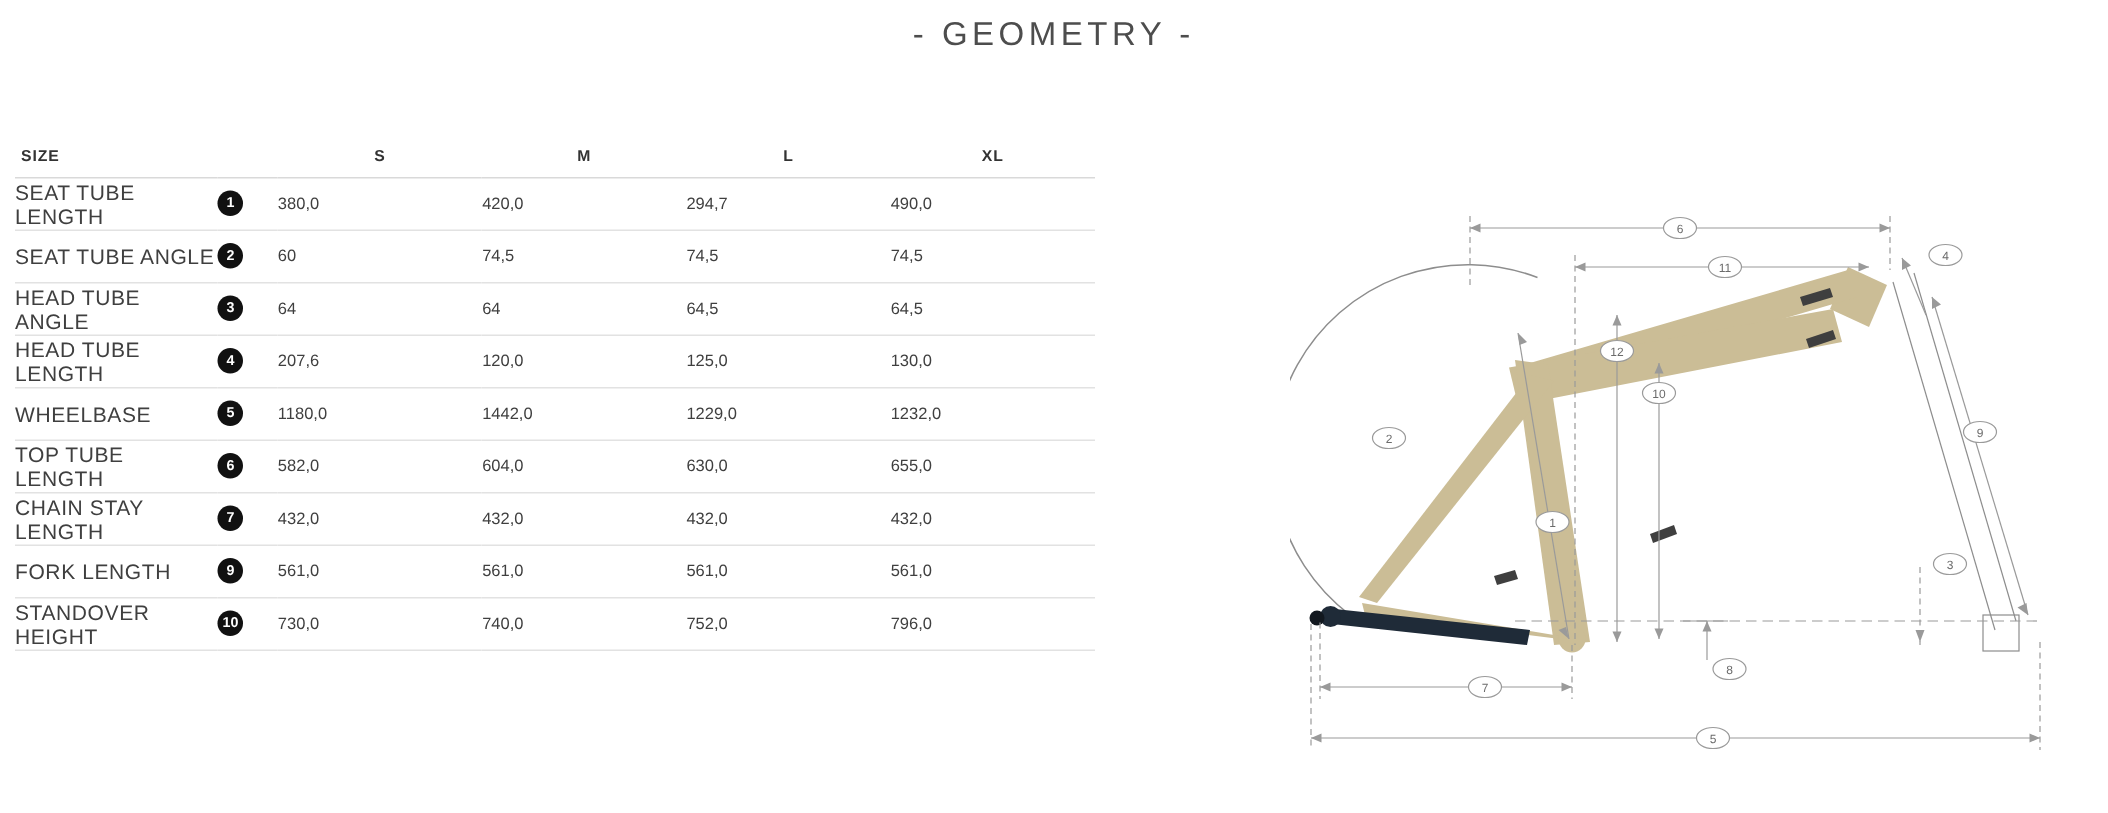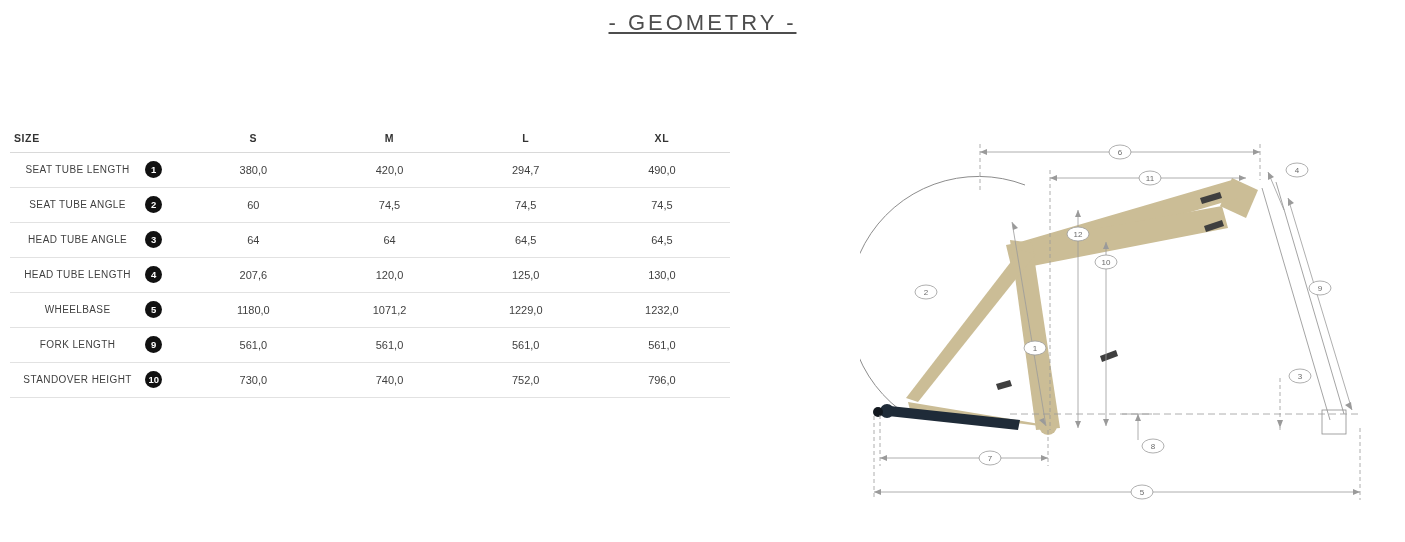--- a/index.html
+++ b/index.html
@@ -13,77 +13,74 @@
   .page { position: relative; width: 1405px; height: 542px; }
 
   .title {
     position: absolute;
     top: 10px; left: 0; width: 1405px;
     text-align: center;
     font-size: 22px;
     letter-spacing: 3px;
     color: #4d4d4d;
     font-weight: 400;
-    text-decoration: underline;
   }
 
   
   .table-wrap {
     position: absolute;
     left: 10px; top: 90px;
     width: 720px;
   }
   table.geo {
     width: 720px;
     border-collapse: collapse;
     font-size: 11px;
     color: #3f3f3f;
-    margin-top: 34px;
   }
   table.geo th, table.geo td {
     padding: 0;
     height: 35px;
     vertical-align: middle;
     font-weight: normal;
   }
   table.geo thead th {
     font-size: 10.5px;
     font-weight: bold;
     letter-spacing: 0.6px;
     color: #333;
     height: 28px;
     border-bottom: 1px solid #d9d9d9;
   }
   table.geo thead th.lbl { text-align: left; padding-left: 4px; }
   table.geo thead th.num { text-align: center; }
   table.geo tbody tr { border-bottom: 1px solid #e2e2e2; }
   td.lbl {
-    text-align: center;
+    text-align: left;
     padding-left: 4px;
-    font-size: 10px;
+    font-size: 14px;
     letter-spacing: 0.4px;
     color: #3f3f3f;
     text-transform: uppercase;
     width: 135px;
   }
   td.badge-cell { width: 40px; text-align: left; }
   .badge {
     display: inline-block;
     width: 17px; height: 17px;
     line-height: 17px;
     border-radius: 50%;
     background: #111;
     color: #fff;
     font-size: 9.5px;
     font-weight: bold;
     text-align: center;
     vertical-align: middle;
   }
   td.val {
-    text-align: center;
     font-size: 11px;
     color: #3f3f3f;
     width: 136px;
   }
 
   
   .diagram {
     position: absolute;
     left: 860px; top: 110px;
     width: 540px; height: 400px;
@@ -143,26 +140,42 @@
           <td class="val">207,6</td>
           <td class="val">120,0</td>
           <td class="val">125,0</td>
           <td class="val">130,0</td>
         </tr>
 
         <tr>
           <td class="lbl">WHEELBASE</td>
           <td class="badge-cell"><span class="badge">5</span></td>
           <td class="val">1180,0</td>
-          <td class="val">1071,2</td>
+          <td class="val">1442,0</td>
           <td class="val">1229,0</td>
           <td class="val">1232,0</td>
         </tr>
 
-
+        <tr>
+          <td class="lbl">TOP TUBE LENGTH</td>
+          <td class="badge-cell"><span class="badge">6</span></td>
+          <td class="val">582,0</td>
+          <td class="val">604,0</td>
+          <td class="val">630,0</td>
+          <td class="val">655,0</td>
+        </tr>
+
+        <tr>
+          <td class="lbl">CHAIN STAY LENGTH</td>
+          <td class="badge-cell"><span class="badge">7</span></td>
+          <td class="val">432,0</td>
+          <td class="val">432,0</td>
+          <td class="val">432,0</td>
+          <td class="val">432,0</td>
+        </tr>
 
 
         <tr>
           <td class="lbl">FORK LENGTH</td>
           <td class="badge-cell"><span class="badge">9</span></td>
           <td class="val">561,0</td>
           <td class="val">561,0</td>
           <td class="val">561,0</td>
           <td class="val">561,0</td>
         </tr>

